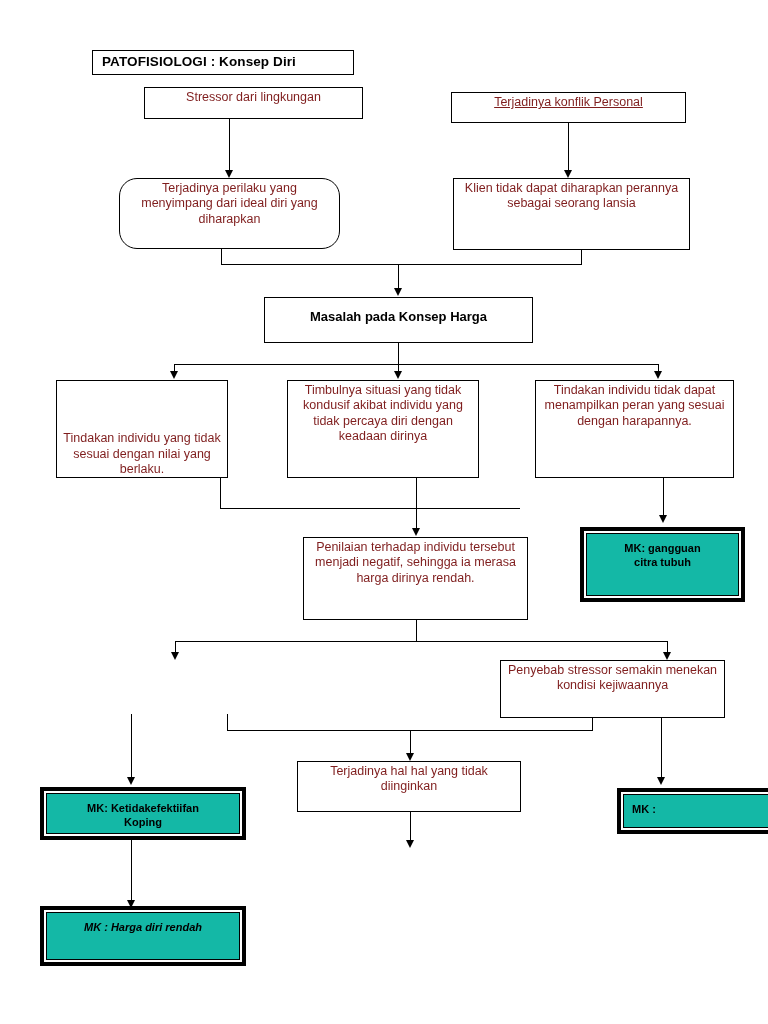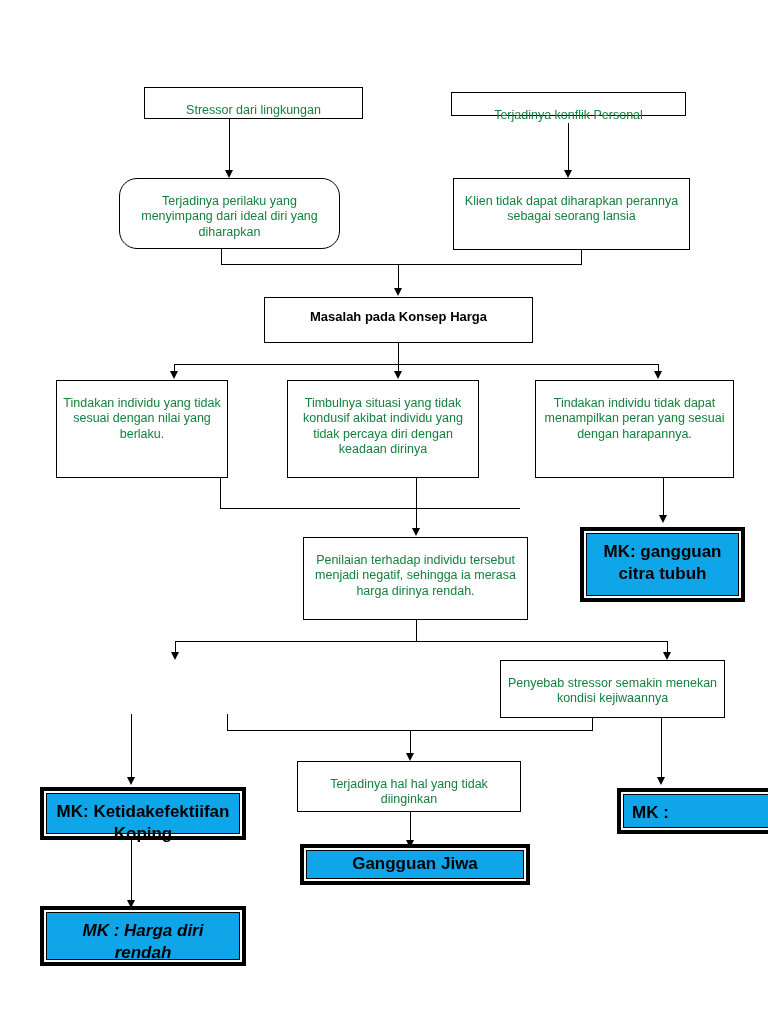--- a/index.html
+++ b/index.html
@@ -22,22 +22,22 @@
     position: absolute;
     box-sizing: border-box;
     border: 1px solid #000000;
     background: #ffffff;
     display: flex;
     justify-content: center;
     align-items: flex-start;
     text-align: center;
     line-height: 1.22;
     font-size: 12.5px;
-    color: #15803d;
-    padding-top: 15px;
+    color: #7f1d1d;
+    padding-top: 2px;
     padding-left: 6px;
     padding-right: 6px;
     white-space: pre-line;
   }
   .title-box {
     font-weight: bold;
     font-size: 13.5px;
     color: #000;
     align-items: center;
     padding-top: 0;
@@ -56,23 +56,23 @@
     box-sizing: border-box;
     border: 4px solid #000000;
     background: #ffffff;
     padding: 2px;
   }
   .mk-inner {
     box-sizing: border-box;
     width: 100%;
     height: 100%;
     border: 1px solid #000000;
-    background: #0ea5e9;
+    background: #14b8a6;
     font-weight: bold;
-    font-size: 17px;
+    font-size: 11px;
     color: #000;
     text-align: center;
     padding: 7px 8px 0 8px;
     line-height: 1.3;
     white-space: pre-line;
   }
   .mk-inner.left { text-align: left; }
   .mk-inner.mid { display: flex; align-items: center; justify-content: center; padding-top: 0; }
 
   
@@ -88,26 +88,29 @@
     border-left: 4.5px solid transparent;
     border-right: 4.5px solid transparent;
     border-top: 8px solid #000000;
   }
 </style>
 </head>
 <body>
 
 <div id="canvas">
 
+  <div class="box title-box" style="left:92px; top:50px; width:262px; height:25px;">
+    <span>PATOFISIOLOGI : Konsep  Diri</span>
+  </div>
 
   <div class="box" style="left:144px; top:87px; width:219px; height:32px;">
     <span>Stressor dari lingkungan</span>
   </div>
 
-  <div class="box" style="left:451px; top:92px; width:235px; height:24px;">
+  <div class="box" style="left:451px; top:92px; width:235px; height:31px;text-decoration:underline;">
     <span>Terjadinya konflik Personal</span>
   </div>
 
   <div class="ln vl" style="left:229px; top:119px; height:52px;"></div>
   <div class="arrow" style="left:225px; top:170px;"></div>
 
   <div class="ln vl" style="left:568px; top:123px; height:48px;"></div>
   <div class="arrow" style="left:564px; top:170px;"></div>
 
   <div class="box" style="left:119px; top:178px; width:221px; height:71px;border-radius:18px;">
@@ -130,21 +133,21 @@
 
   <div class="ln vl" style="left:398px; top:343px; height:22px;"></div>
   <div class="ln hl" style="left:174px; top:364px; width:485px;"></div>
   <div class="ln vl" style="left:174px; top:364px; height:9px;"></div>
   <div class="arrow" style="left:170px; top:371px;"></div>
   <div class="ln vl" style="left:398px; top:364px; height:9px;"></div>
   <div class="arrow" style="left:394px; top:371px;"></div>
   <div class="ln vl" style="left:658px; top:364px; height:9px;"></div>
   <div class="arrow" style="left:654px; top:371px;"></div>
 
-  <div class="box" style="left:56px; top:380px; width:172px; height:98px;">
+  <div class="box" style="left:56px; top:380px; width:172px; height:98px;align-items:flex-end;">
     <span>Tindakan individu yang tidak sesuai dengan nilai yang berlaku.</span>
   </div>
 
   <div class="box" style="left:287px; top:380px; width:192px; height:98px;">
     <span>Timbulnya situasi yang tidak kondusif akibat individu yang tidak percaya diri dengan keadaan dirinya</span>
   </div>
 
   <div class="box" style="left:535px; top:380px; width:199px; height:98px;">
     <span>Tindakan individu tidak dapat menampilkan peran yang sesuai dengan harapannya.</span>
   </div>
@@ -203,21 +206,18 @@
   <div class="mk" style="left:581px; top:788px; width:160px; height:46px;margin-left:36px;">
     <div class="mk-inner left">MK :</div>
   </div>
 
   <div class="ln vl" style="left:410px; top:812px; height:30px;"></div>
   <div class="arrow" style="left:406px; top:840px;"></div>
 
   <div class="ln vl" style="left:131px; top:840px; height:64px;"></div>
   <div class="arrow" style="left:127px; top:900px;"></div>
 
-  <div class="mk" style="left:300px; top:844px; width:230px; height:41px;">
-    <div class="mk-inner mid">Gangguan Jiwa</div>
-  </div>
 
   <div class="mk" style="left:40px; top:906px; width:206px; height:60px;font-style:italic;">
     <div class="mk-inner">MK : Harga diri rendah</div>
   </div>
 
 </div>
 
 </body></html>

